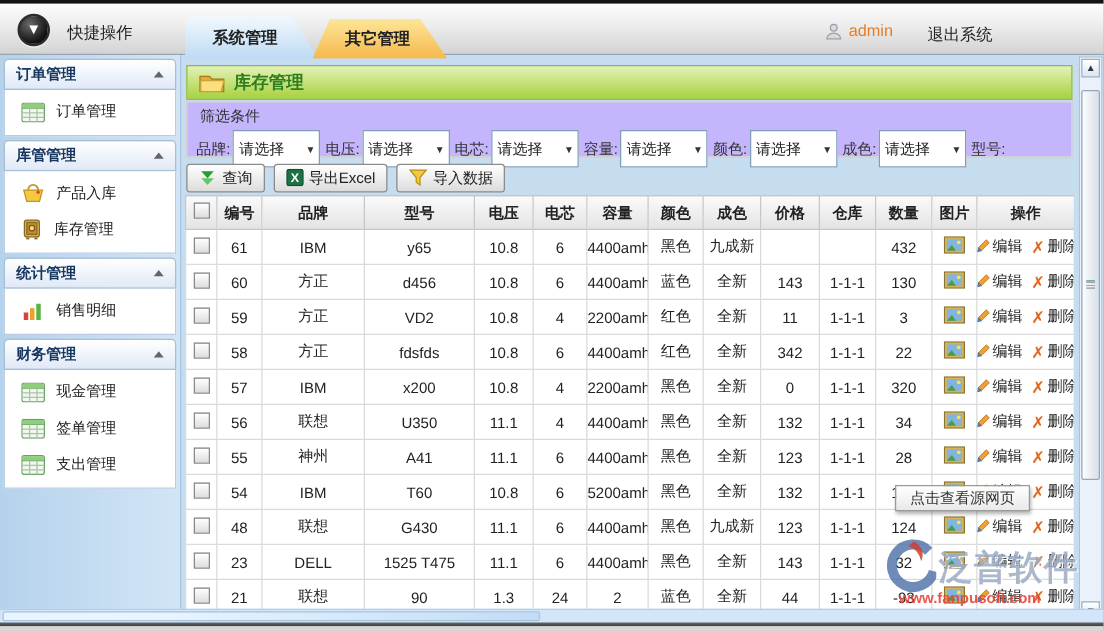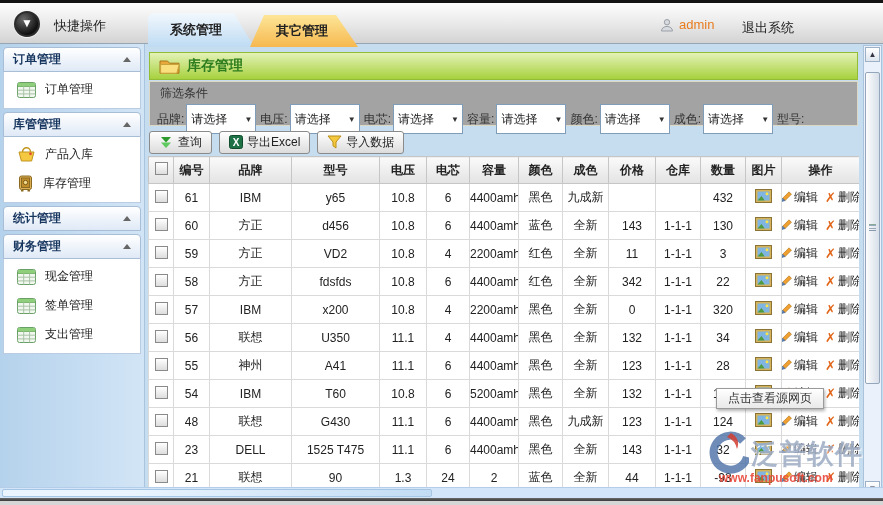--- a/index.html
+++ b/index.html
@@ -40,21 +40,21 @@
   .sb-items { background:#fff; border:1px solid #b9cce2; border-top:none; padding:3px 0 4px 0; }
   .sb-item { display:flex; align-items:center; gap:9px; height:29px; padding-left:13px;
              font-size:12px; color:#222; cursor:pointer; }
 
   
   .main-title { position:absolute; left:149px; top:52px; width:709px; height:28px;
                 background:linear-gradient(#e3f2b6,#a7d13e); border:1px solid #93bd35;
                 display:flex; align-items:center; gap:7px; padding-left:9px;
                 font-size:14px; font-weight:bold; color:#2e7d1e; }
   .filter-panel { position:absolute; left:149px; top:81px; width:709px; height:45px;
-                  background:#a3a3a3; border:1px solid #ddd8c6; }
+                  background:#c4b5fd; border:1px solid #ddd8c6; }
   .filter-caption { font-size:12px; color:#333; padding:3px 0 0 10px; }
   .filter-row { display:flex; align-items:center; padding-left:7px; margin-top:2px; font-size:12px; color:#333; }
   .f-group { display:flex; align-items:center; margin-right:4px; }
   .f-label { margin-right:2px; white-space:nowrap; }
   .select-box { width:70px; height:30px; background:#fff; border:1px solid #7f9db9;
                 display:flex; align-items:center; justify-content:space-between;
                 padding:0 3px 0 4px; font-size:12px; color:#222; cursor:pointer; }
   .select-arrow { font-size:8px; color:#333; }
 
   .toolbar { position:absolute; left:149px; top:129px; width:709px; height:26px;
@@ -183,20 +183,32 @@
             </span>
             <span>库存管理</span>
           </div>
         </div>
       </div>
       <div class="sb-group">
         <div class="sb-header">
           <span>统计管理</span>
           <span class="collapse-tri"></span>
         </div>
+        <div class="sb-items">
+          <div class="sb-item">
+            <span class="icon">
+              <svg width="19" height="16" viewBox="0 0 19 16">
+                <rect x="2" y="9" width="3.6" height="6" fill="#d94040"></rect>
+                <rect x="7" y="5.5" width="3.6" height="9.5" fill="#f0a030"></rect>
+                <rect x="12" y="2" width="3.6" height="13" fill="#58b544"></rect>
+              </svg>
+            </span>
+            <span>销售明细</span>
+          </div>
+        </div>
       </div>
       <div class="sb-group">
         <div class="sb-header">
           <span>财务管理</span>
           <span class="collapse-tri"></span>
         </div>
         <div class="sb-items">
           <div class="sb-item">
             <span class="icon">
               <svg width="19" height="16" viewBox="0 0 19 16">

